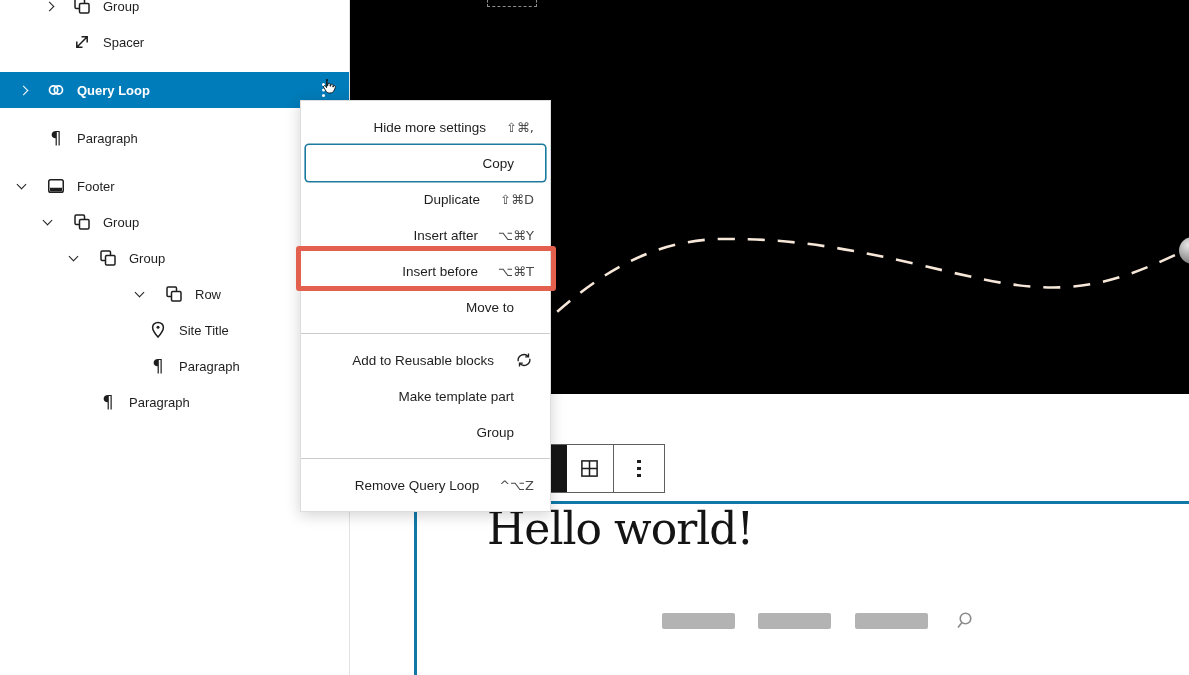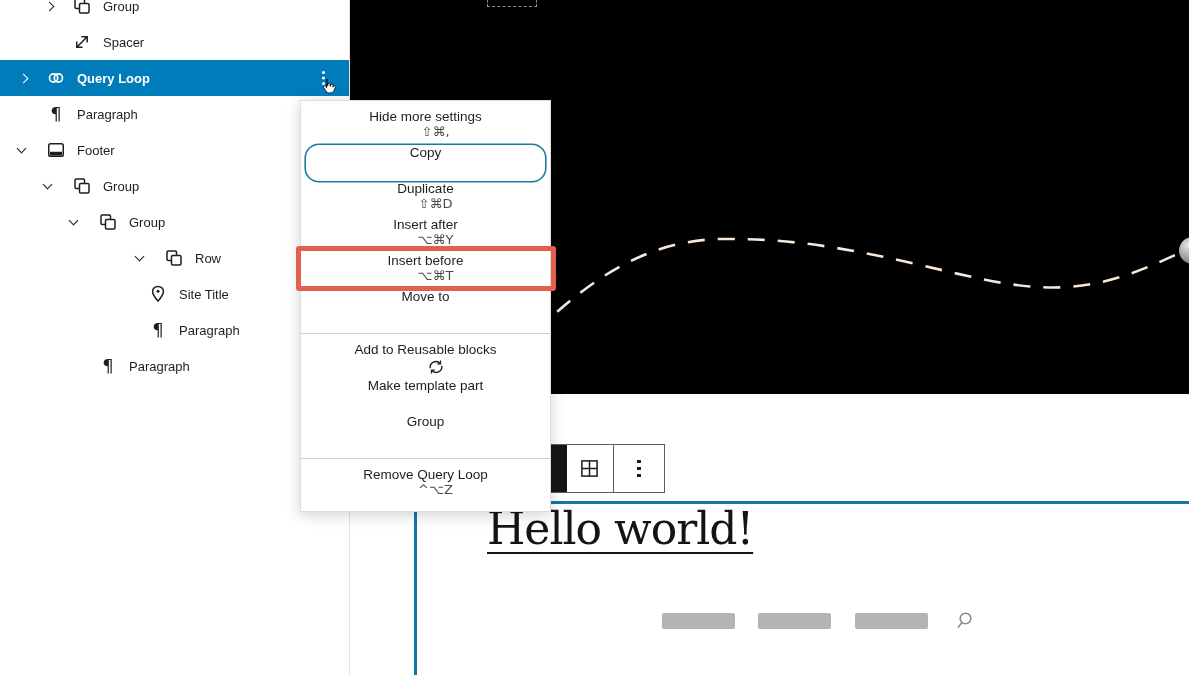--- a/index.html
+++ b/index.html
@@ -16,21 +16,21 @@
   .sidebar {
     position:absolute; left:0; top:0; width:350px; height:675px;
     background:#fff; border-right:1px solid #e3e3e3; z-index:4; overflow:hidden;
   }
   .lv { margin-top:-12px; }
   .lv-row {
     height:36px; display:flex; align-items:center; position:relative;
     font-size:13px; color:#1e1e1e; cursor:pointer;
   }
   .lv-row.selected { background:#007cba; color:#fff; }
-  .lv0{ padding-left:18px; } .lv1{ padding-left:44px; } .lv2{ padding-left:70px; }
+  .lv0{ padding-left:18px;margin-top:12px; } .lv1{ padding-left:44px; } .lv2{ padding-left:70px; }
   .lv3{ padding-left:96px;margin-left:40px; } .lv4{ padding-left:120px; }
   .chev { width:26px; flex:none; display:flex; align-items:center; }
   .chev i { display:block; width:7px; height:7px;
     border-right:1.6px solid #1e1e1e; border-bottom:1.6px solid #1e1e1e; }
   .chev.right i { transform:rotate(-45deg); margin-left:2px; }
   .chev.down  i { transform:rotate(45deg); margin-top:-3px; }
   .selected .chev i { border-color:#fff; }
   .bicon { width:24px; height:24px; flex:none; display:flex;
     align-items:center; justify-content:center; margin-right:9px; }
   .pglyph { font-size:18px; line-height:1; font-family:"DejaVu Sans",sans-serif; }
@@ -48,21 +48,21 @@
   .curve { position:absolute; left:0; top:0; }
 
   .sel-top  { position:absolute; left:414px; top:501px; width:775px; height:2.5px;
     background:#1178a8; z-index:2; }
   .sel-left { position:absolute; left:414px; top:501px; width:2.5px; height:174px;
     background:#1178a8; z-index:2; }
 
   .post-title { position:absolute; left:487px; top:503px; z-index:1;
     font-family:"DejaVu Serif","Liberation Serif",serif; font-size:44px;
     font-weight:400; color:#141414; letter-spacing:-1px;
-    text-decoration:underline; text-decoration-thickness:2px; text-underline-offset:8px;
+    text-decoration-thickness:2px; text-underline-offset:8px;
     cursor:text; }
 
   .ph { position:absolute; top:613px; height:16px; width:73px;
     background:#b3b3b3; border-radius:2px; z-index:1; }
   .search-btn { position:absolute; left:952px; top:609px; width:24px; height:24px; z-index:1; }
 
   
   .toolbar { position:absolute; left:415px; top:444px; width:250px; height:49px;
     background:#fff; border:1.2px solid #5f5f5f; display:flex; z-index:3; }
   .tb-spacer { flex:1; }
@@ -72,24 +72,24 @@
   .bars b { width:15px; height:3.5px; background:#fff; display:block; }
   .tb-sep { width:1.2px; background:#5f5f5f; }
   .vdots { width:3.2px; height:3.2px; background:#1e1e1e;
     box-shadow:0 -7px 0 #1e1e1e, 0 7px 0 #1e1e1e; }
 
   
   .menu { position:absolute; left:300px; top:100px; width:251px; background:#fff;
     border:1px solid #ddd; box-shadow:0 3px 14px rgba(0,0,0,.18); z-index:10; }
   .mgroup { padding:8px 0; border-bottom:1px solid #ccc; }
   .mgroup:last-child { border-bottom:none; }
-  .mitem { height:36px; display:flex; align-items:center; justify-content:flex-start;
-    padding:0 16px; font-size:13.5px; color:#1e1e1e; cursor:pointer; white-space:nowrap;flex-direction:column; }
+  .mitem { height:36px; display:flex; align-items:center; justify-content:flex-end;
+    padding:0 16px; font-size:13.5px; color:#1e1e1e; cursor:pointer; white-space:nowrap; }
   .mitem .sc { color:#4a4a4a; margin-left:20px; font-family:"DejaVu Sans",sans-serif; font-size:13px; }
-  .mitem.focused { margin:0 5px; padding:0 11px; border-radius:13px;
+  .mitem.focused { margin:0 5px; padding:0 11px; border-radius:3px;
     box-shadow:0 0 0 1.6px #1b7a9e; }
   .mitem .micon { margin-left:20px; display:flex; align-items:center; }
 
   .annotation { position:absolute; left:296px; top:246px; width:260px; height:45px;
     border:5px solid #e4604e; border-radius:3px; z-index:12; pointer-events:none; }
 
   .cursor { position:absolute; left:319px; top:77px; width:19px; height:19px; z-index:15; }
 </style>
 </head>
 <body>

